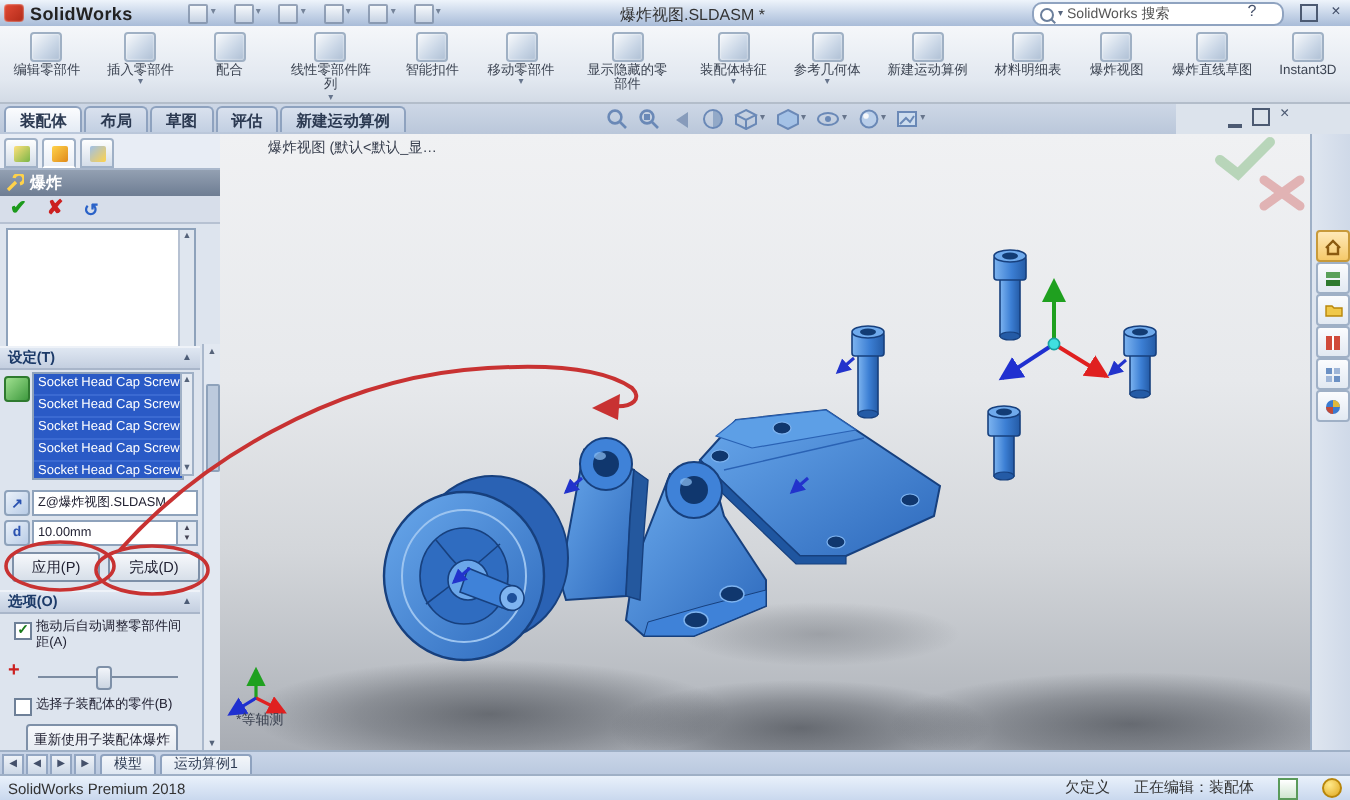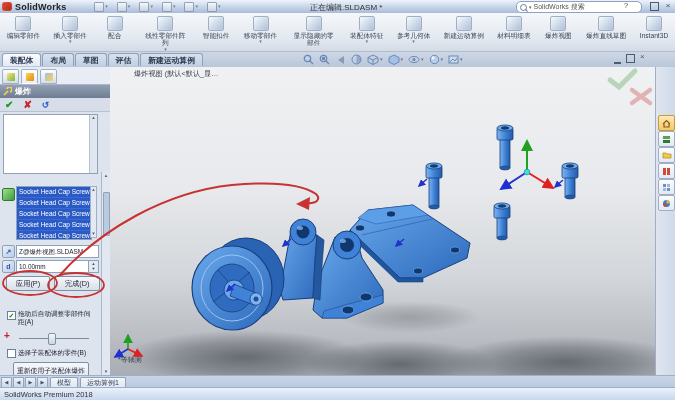--- a/index.html
+++ b/index.html
@@ -34,21 +34,21 @@
     background:linear-gradient(180deg,#f5f7fa 0%,#e2e8f0 70%,#d3dbe6 100%);
     border-bottom:1px solid #b3bdca;display:flex;align-items:flex-start;padding-top:2px;box-sizing:border-box;}
   .rbtn{display:flex;flex-direction:column;align-items:center;justify-content:flex-start;
     min-width:40px;flex:1 1 auto;padding:1px 1px;cursor:default;}
   .ricon{width:14px;height:13px;border:1px solid #9fb0c4;border-radius:2px;margin-bottom:1px;
     background:linear-gradient(135deg,#f8fafc 0%,#c9d6e6 60%,#aebfd4 100%);
     box-shadow:inset 0 0 1px #fff;}
   .rlabel{font-size:6.7px;line-height:7.3px;color:#3c4452;text-align:center;max-width:46px;}
   .rcaret{font-size:5px;color:#66748c;line-height:4px;}
   
-  .tabband{left:0;top:52px;width:675px;height:15px;
+  .tabband{left:0;top:52px;width:588px;height:15px;
     background:linear-gradient(180deg,#cdd7e6,#bac7da);border-bottom:1px solid #93a6c2;text-align:right;}
   .ctabs{position:absolute;left:2px;top:1px;display:flex;gap:1px;height:13px;}
   .ctab{font-size:7.8px;color:#2c3a52;padding:1px 7px 0 7px;border:1px solid #8ea2bf;border-bottom:none;
     border-radius:3px 3px 0 0;background:linear-gradient(180deg,#d9e1ee,#c2cfe2);white-space:nowrap;font-weight:bold;}
   .ctab.active{background:linear-gradient(180deg,#fbfcfe,#e4ebf4);font-weight:bold;}
   .hud{position:absolute;left:303px;top:2px;display:flex;align-items:center;gap:5px;}
   .hud-ic{display:flex;align-items:center;gap:1px;opacity:.85;}
   .doc-win-ctrls{position:absolute;left:614px;top:1px;display:flex;gap:5px;color:#4c5a72;font-size:8px;}
   .dwc-min{width:7px;height:9px;border-bottom:2px solid #4c5a72;}
   .dwc-res{width:7px;height:7px;border:1.3px solid #4c5a72;margin-top:1px;}
@@ -163,21 +163,21 @@
       </div>
     <div class="qa-btn">
         <div class="qa-ic"></div>
         <span class="caret">▾</span>
       </div>
     <div class="qa-btn">
         <div class="qa-ic"></div>
         <span class="caret">▾</span>
       </div>
   </div>
-  <div class="doc-title">正在编辑.SLDASM *</div>
+  <div class="doc-title">爆炸视图.SLDASM *</div>
   <div class="search-box">
     <div class="mag"></div>
     <span class="caret">▾</span>
     <div class="search-txt">SolidWorks 搜索</div>
   </div>
   <div class="win-ctrls">
     <div class="wc">?</div>
     <div class="wc">
         <div class="dwc-min" style="margin:5px auto 0;width:6px;"></div>
       </div>
@@ -346,20 +346,24 @@
     <span class="pm-help">?</span>
   </div>
   <div class="pm-actions">
     <span class="act-check">✔</span>
     <span class="act-x">✘</span>
     <span class="act-undo">↺</span>
   </div>
   <div class="pm-msgbox">
     <div class="sb-col"><span>▲</span></div>
   </div>
+  <div class="sec-hdr" style="top:106px;">
+    <span>设定(T)</span>
+    <span class="sec-ch">▲</span>
+  </div>
   <div class="exp-icon" style="top:121px;"></div>
   <div class="screw-list">
     <div class="srow">Socket Head Cap Screw</div>
     <div class="srow">Socket Head Cap Screw</div>
     <div class="srow">Socket Head Cap Screw</div>
     <div class="srow">Socket Head Cap Screw</div>
     <div class="srow">Socket Head Cap Screw</div>
   </div>
   <div class="list-sb">
     <div style="height:6px;line-height:6px;">▲</div>
@@ -369,20 +373,24 @@
   <div class="mini-ic" style="top:178px;">↗</div>
   <div class="fld" style="top:178px;width:79px;">Z@爆炸视图.SLDASM</div>
   <div class="mini-ic" style="top:193px;">d</div>
   <div class="fld" style="top:193px;width:70px;">10.00mm</div>
   <div class="spin" style="top:193px;">
     <span>▲</span>
     <span>▼</span>
   </div>
   <div class="pbtn" style="left:6px;top:209px;width:42px;">应用(P)</div>
   <div class="pbtn" style="left:54px;top:209px;width:44px;">完成(D)</div>
+  <div class="sec-hdr" style="top:228px;">
+    <span>选项(O)</span>
+    <span class="sec-ch">▲</span>
+  </div>
   <div class="chk" style="left:7px;top:244px;">✓</div>
   <div class="chk-lbl" style="left:18px;top:243px;width:78px;">拖动后自动调整零部件间距(A)</div>
   <div class="slider-plus" style="left:4px;top:263px;">+</div>
   <div class="slider-track" style="left:19px;top:271px;width:70px;"></div>
   <div class="slider-thumb" style="left:48px;top:266px;"></div>
   <div class="chk" style="left:7px;top:282px;"></div>
   <div class="chk-lbl" style="left:18px;top:282px;width:80px;">选择子装配体的零件(B)</div>
   <div class="pbtn" style="left:13px;top:295px;width:72px;height:22px;padding:1px;text-align:center;font-size:6.8px;line-height:8px;">重新使用子装配体爆炸(R)</div>
   <div class="pm-sb">
     <div style="height:7px;line-height:7px;">▲</div>
@@ -559,20 +567,26 @@
 <div class="abs modeltabs">
   <div class="mt-nav">◀</div>
   <div class="mt-nav">◀</div>
   <div class="mt-nav">▶</div>
   <div class="mt-nav">▶</div>
   <div class="mtab">模型</div>
   <div class="mtab">运动算例1</div>
 </div>
 <div class="abs statusbar">
   <span>SolidWorks Premium 2018</span>
+  <div class="sb-right">
+    <span>欠定义</span>
+    <span>正在编辑：装配体</span>
+    <div class="doc-ic"></div>
+    <div class="coin"></div>
+  </div>
 </div>
 
 <svg class="abs overlay" width="675" height="400" viewBox="0 0 675 400">
   <g opacity="1">
     <path d="M 610 80 L 619 87 L 635 71" stroke="#8bc08b" stroke-width="5" fill="none" stroke-linecap="round" opacity=".55"></path>
     <path d="M 632 90 L 650 103 M 650 90 L 632 103" stroke="#d98c8c" stroke-width="4.5" stroke-linecap="round" opacity=".6"></path>
   </g>
   <g stroke="#c83232" fill="none" stroke-width="2" stroke-linecap="round">
     <path d="M 60 275 C 100 230 165 192 232 185 C 276 181 303 185 316 194 C 321 199 317 204 306 203"></path>
     <polygon points="296,204 310,197 309,210" fill="#c83232" stroke="none"></polygon>

